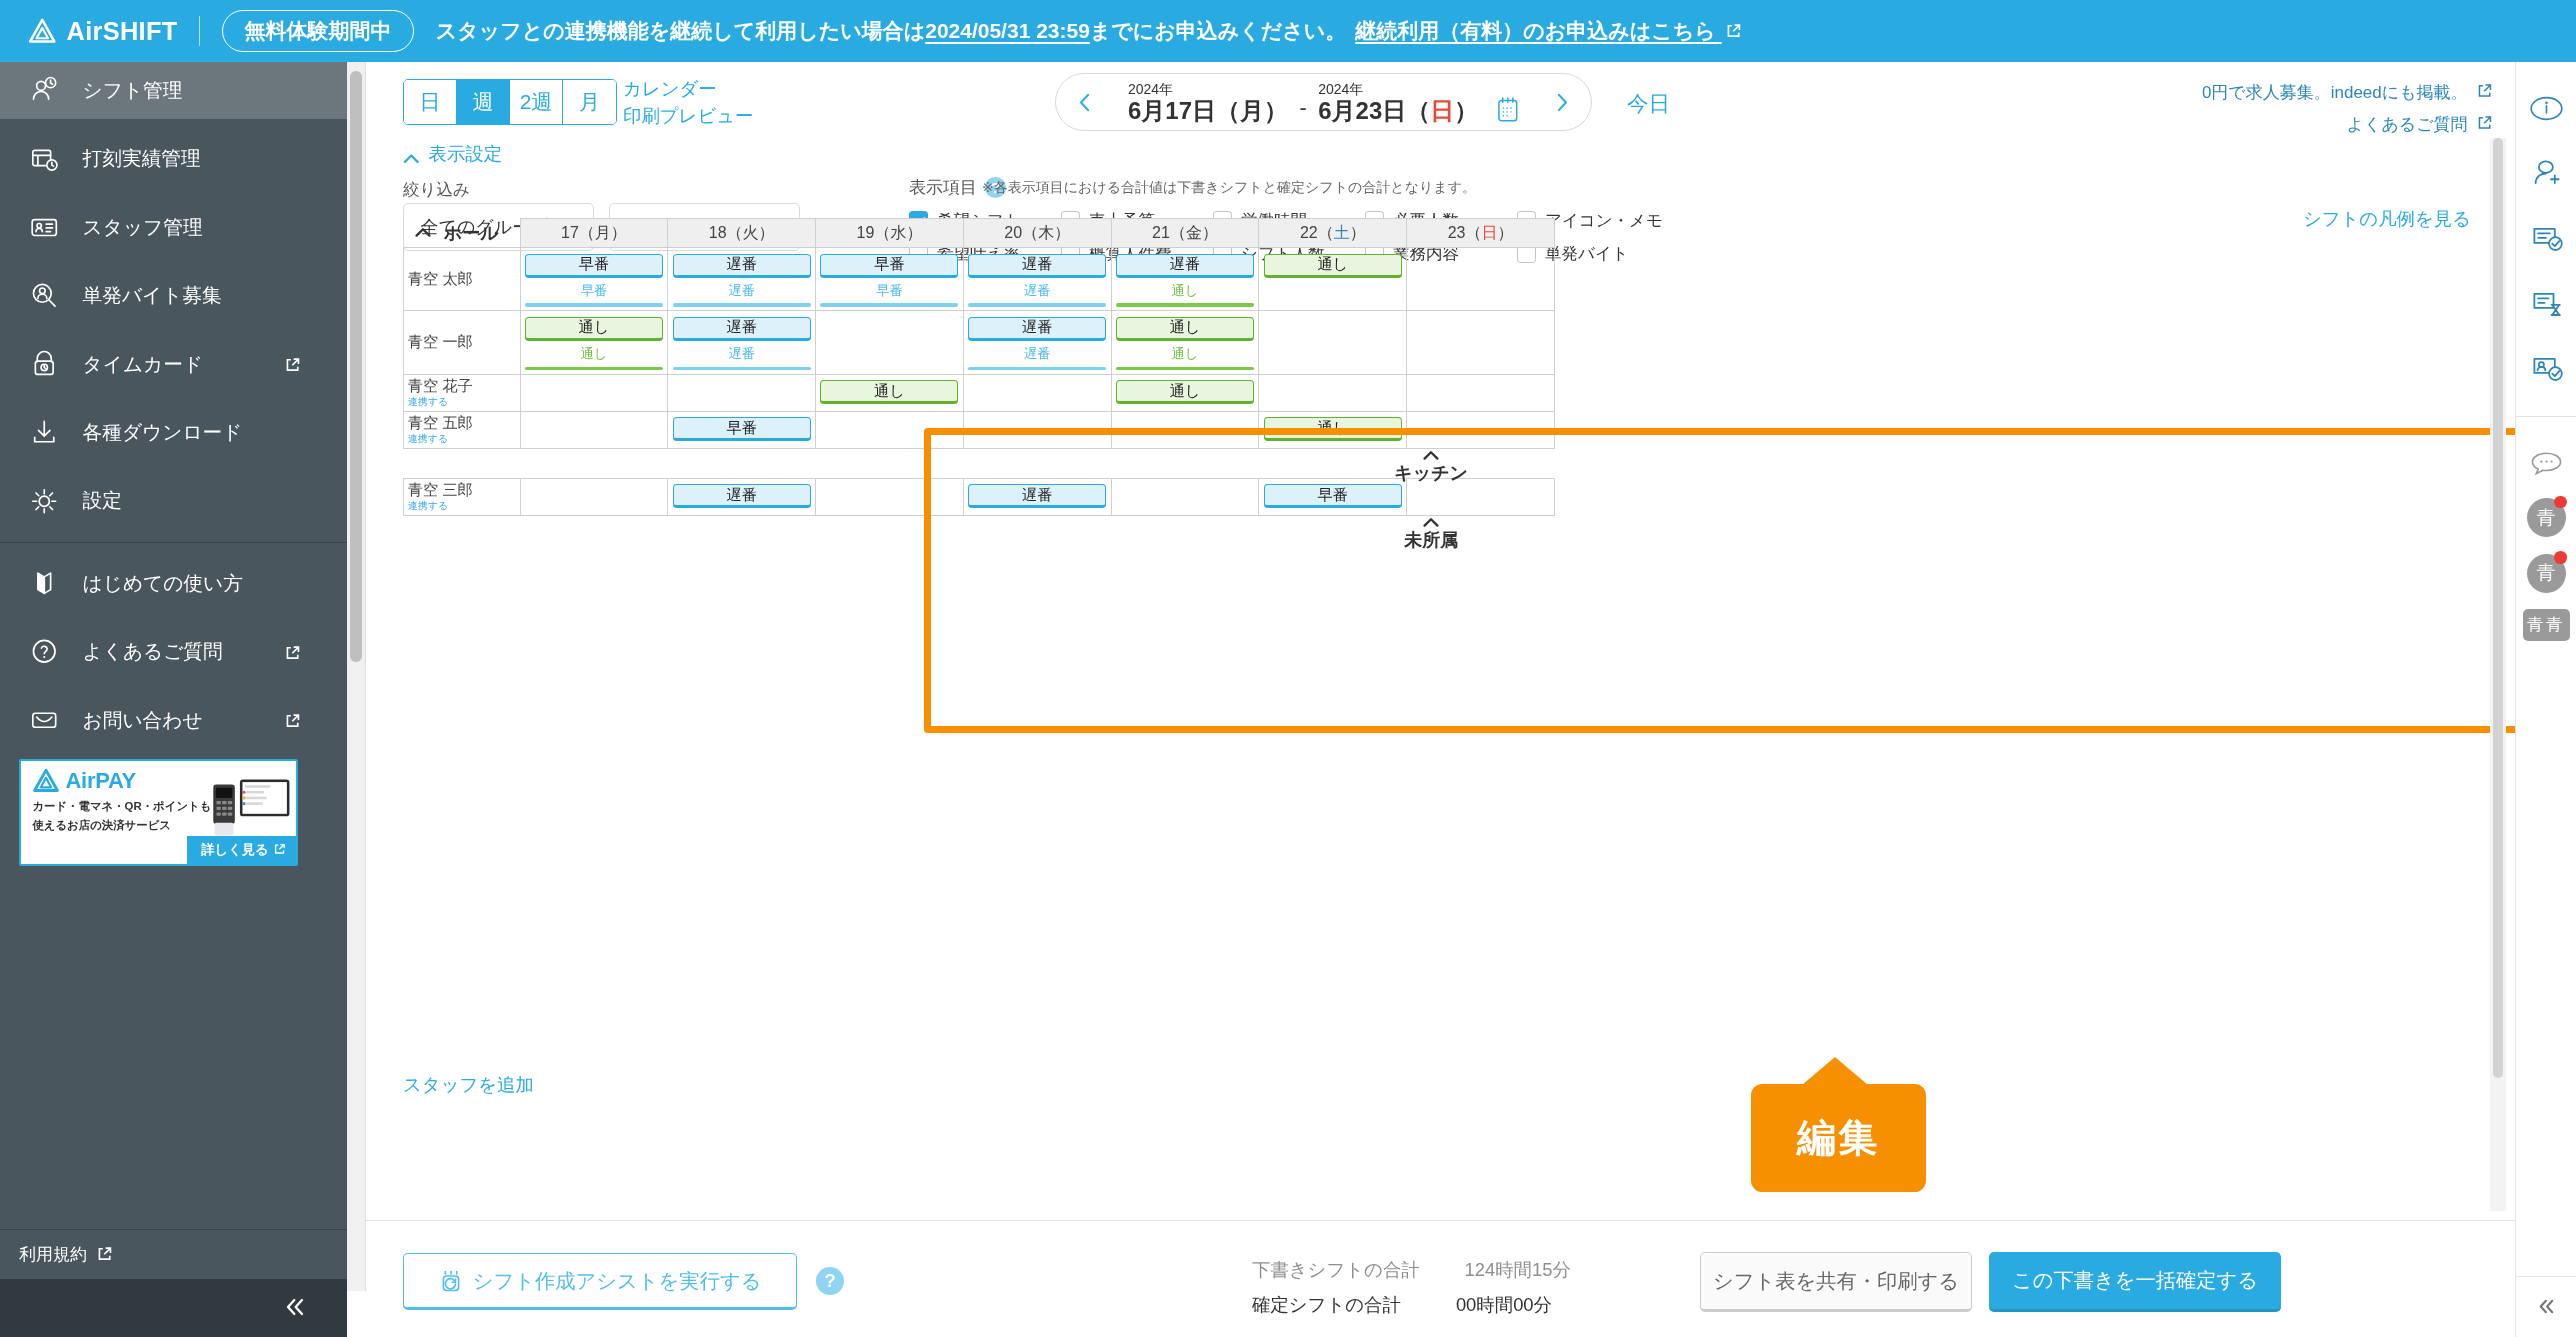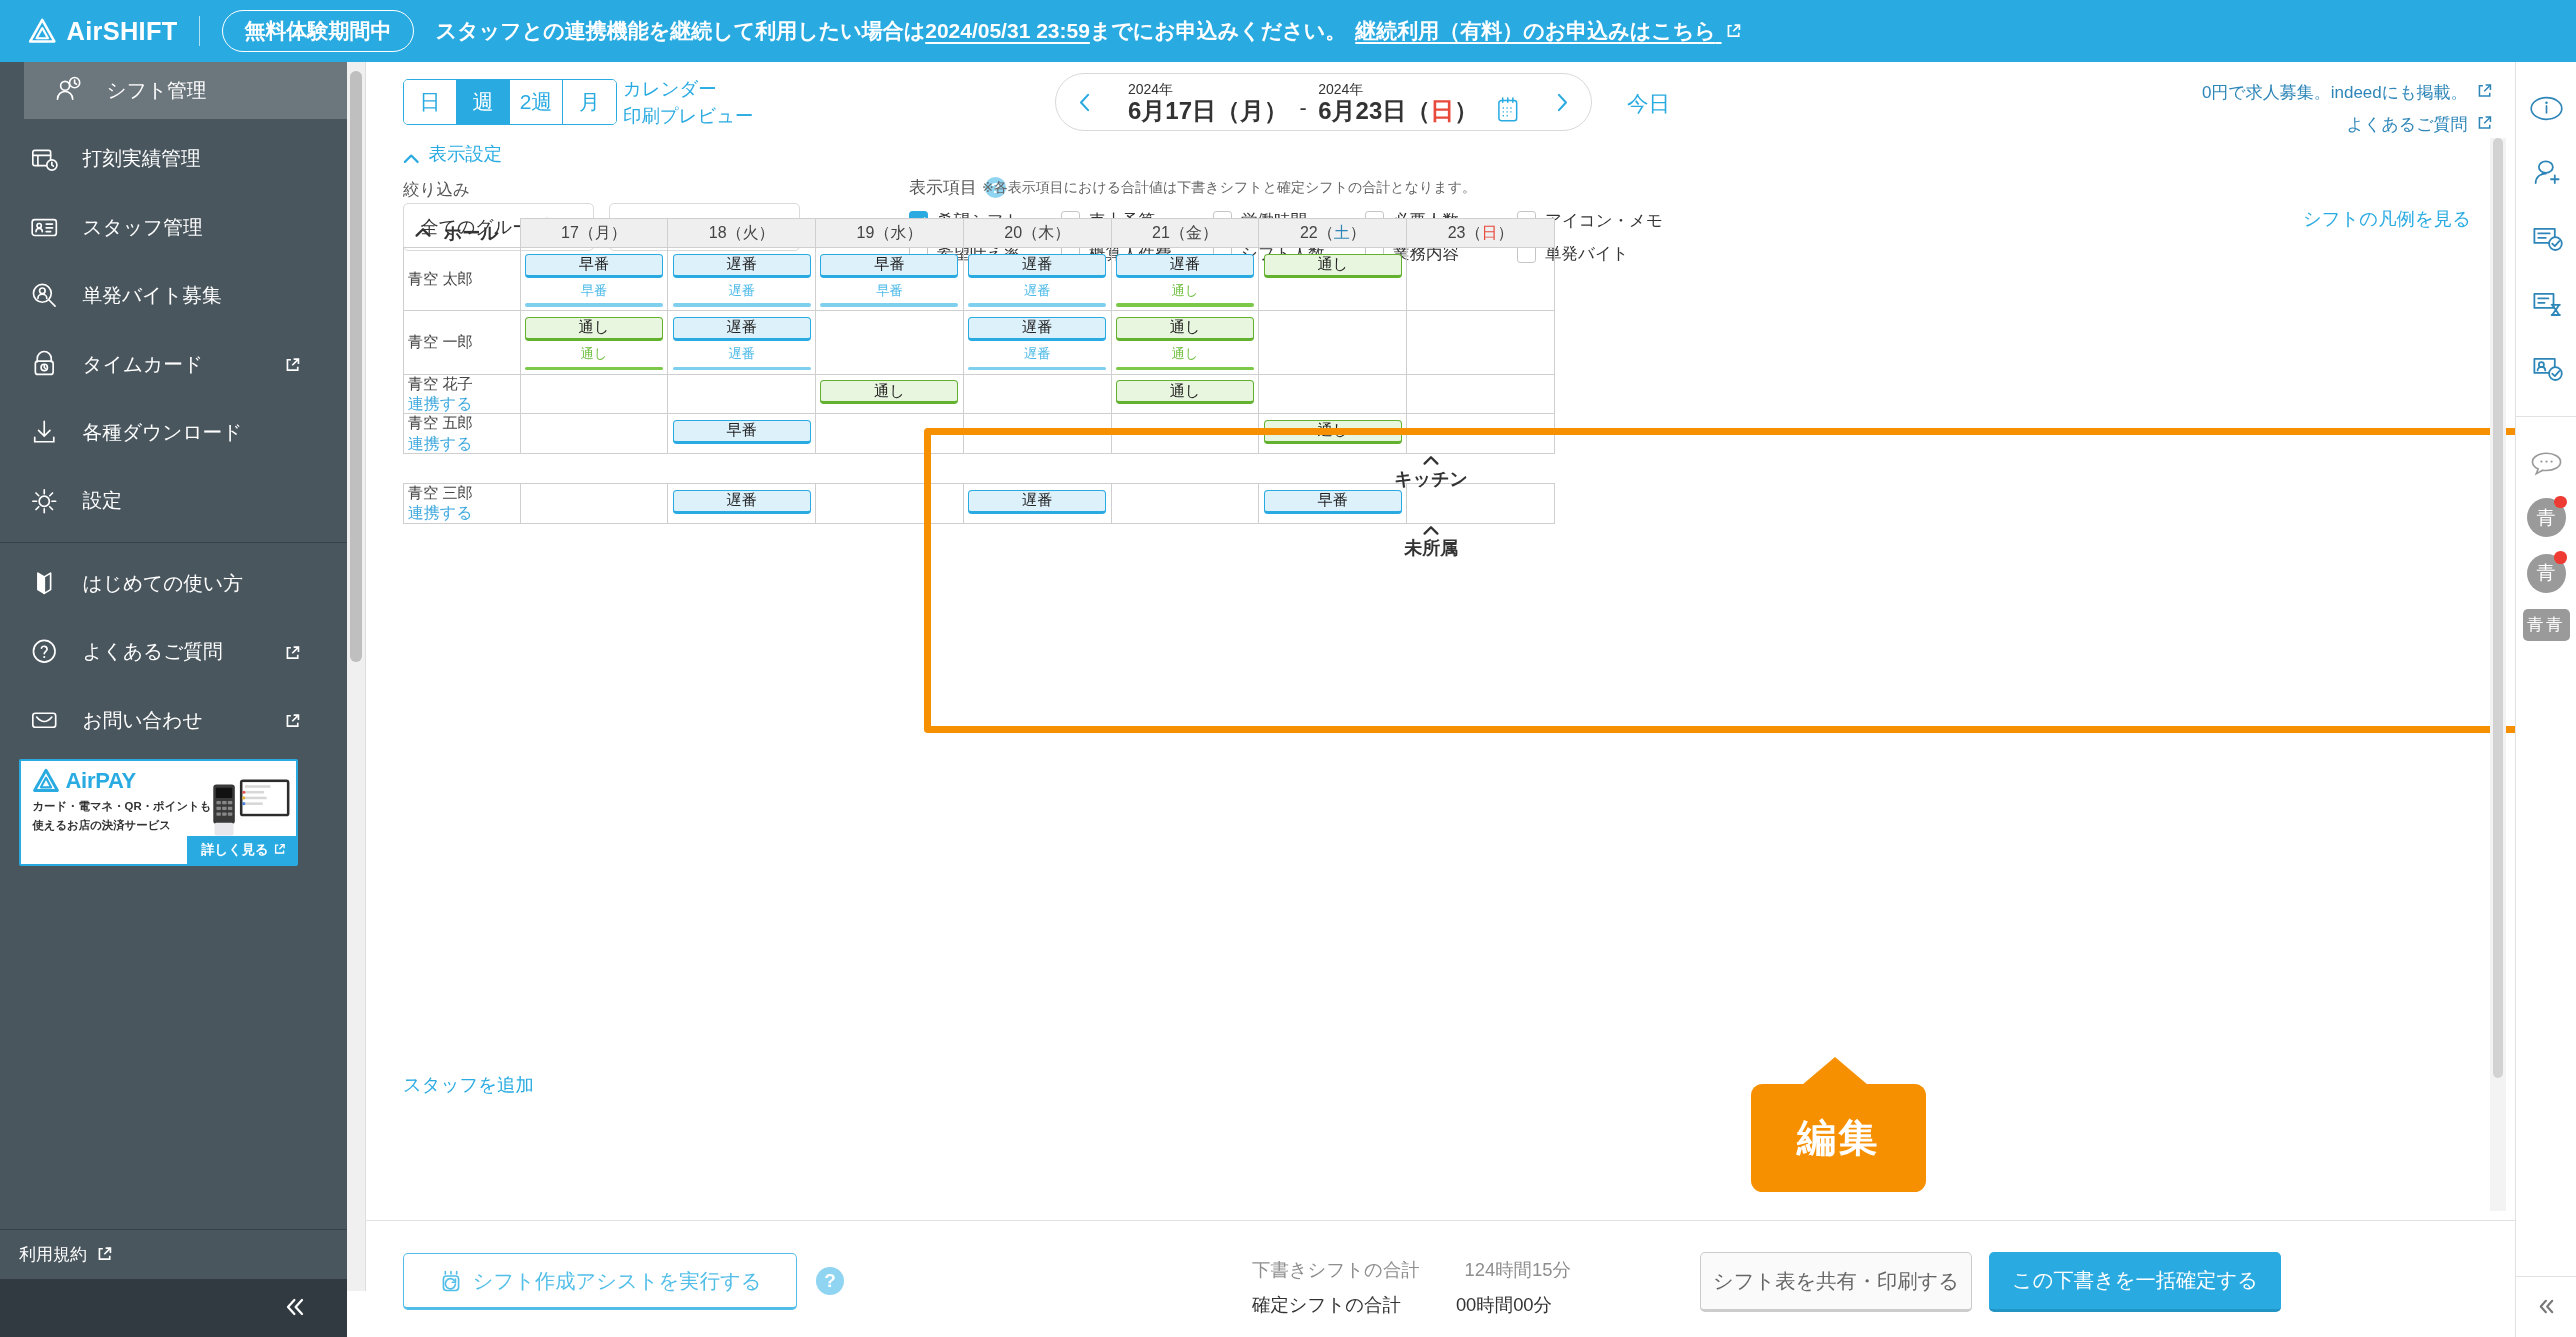--- a/index.html
+++ b/index.html
@@ -41,21 +41,21 @@
   
   #sidebar {
     position: absolute; left: 0; top: 62px; width: 347px; height: 1275px;
     background: #4A565E; color: #fff; display: flex; flex-direction: column;
   }
   .nav-item {
     height: 57px; display: flex; align-items: center;
     padding-left: 28px; gap: 21.6px; font-size: 19.7px; cursor: pointer;
     position: relative;
   }
-  .nav-item.active { background: #6C767D; margin-left: 24px; }
+  .nav-item.active { background: #6C767D; }
   .nav-icon { width: 33px; height: 33px; flex: 0 0 33px; display:flex; align-items:center; justify-content:center;}
   .nav-icon svg { width: 30.5px; height: 30.5px; }
   .nav-ext { position: absolute; right: 47px; width: 16.5px; height: 16.5px; }
   .nav-gap-top { margin-top: 11.4px; }
   .nav-sep { height: 1.3px; background: #394248; margin: 12.7px 0 0 0; }
   .sidebar-spacer { flex: 1 1 auto; }
 
   .airpay-card {
     margin: 10.2px 19px 0 19px; width: 279px; background: #fff;
     border: 2.5px solid #29ABE2; border-radius: 1.9px; position: relative;
@@ -190,21 +190,21 @@
     background: #EFEFEF; border: 0.6px solid #CFCFCF; height: 29px;
     font-size: 16px; font-weight: 400; color: #444;
   }
   th.dayhdr .sat { color:#2E86B8; }
   th.dayhdr .sun { color:#E8493B; }
   th.corner { border: none; background: transparent; }
   td.namecell {
     border: 0.6px solid #CFCFCF; vertical-align: middle; padding-left: 3.8px;
     font-size: 15.2px; color: #444; line-height: 1.2;
   }
-  td.namecell .renkei { display:block; font-size: 16px; color: #3FA9DE; margin-top: 1.3px; cursor:pointer;}
+  td.namecell .renkei { display:block; font-size: 10px; color: #3FA9DE; margin-top: 1.3px; cursor:pointer;}
   td.daycell { border: 0.6px solid #CFCFCF; vertical-align: top; padding: 5.7px 4.4px 3.2px 4.4px; }
   td.daycell.tall { height: 58px; }
   td.daycell.short { height: 37px; }
   .chip {
     height: 24px; border-radius: 3.8px; display:flex; align-items:center; justify-content:center;
     font-size: 15.2px; color:#222; cursor: pointer;
   }
   .chip.blue { background: #DDF1FB; border: 1.3px solid #29ABE2; border-bottom-width: 3.2px; }
   .chip.green { background: #E9F6DF; border: 1.3px solid #63B22F; border-bottom-width: 3.2px; }
   .wish { margin-top: 4.4px; text-align:center; font-size: 13.3px; }

